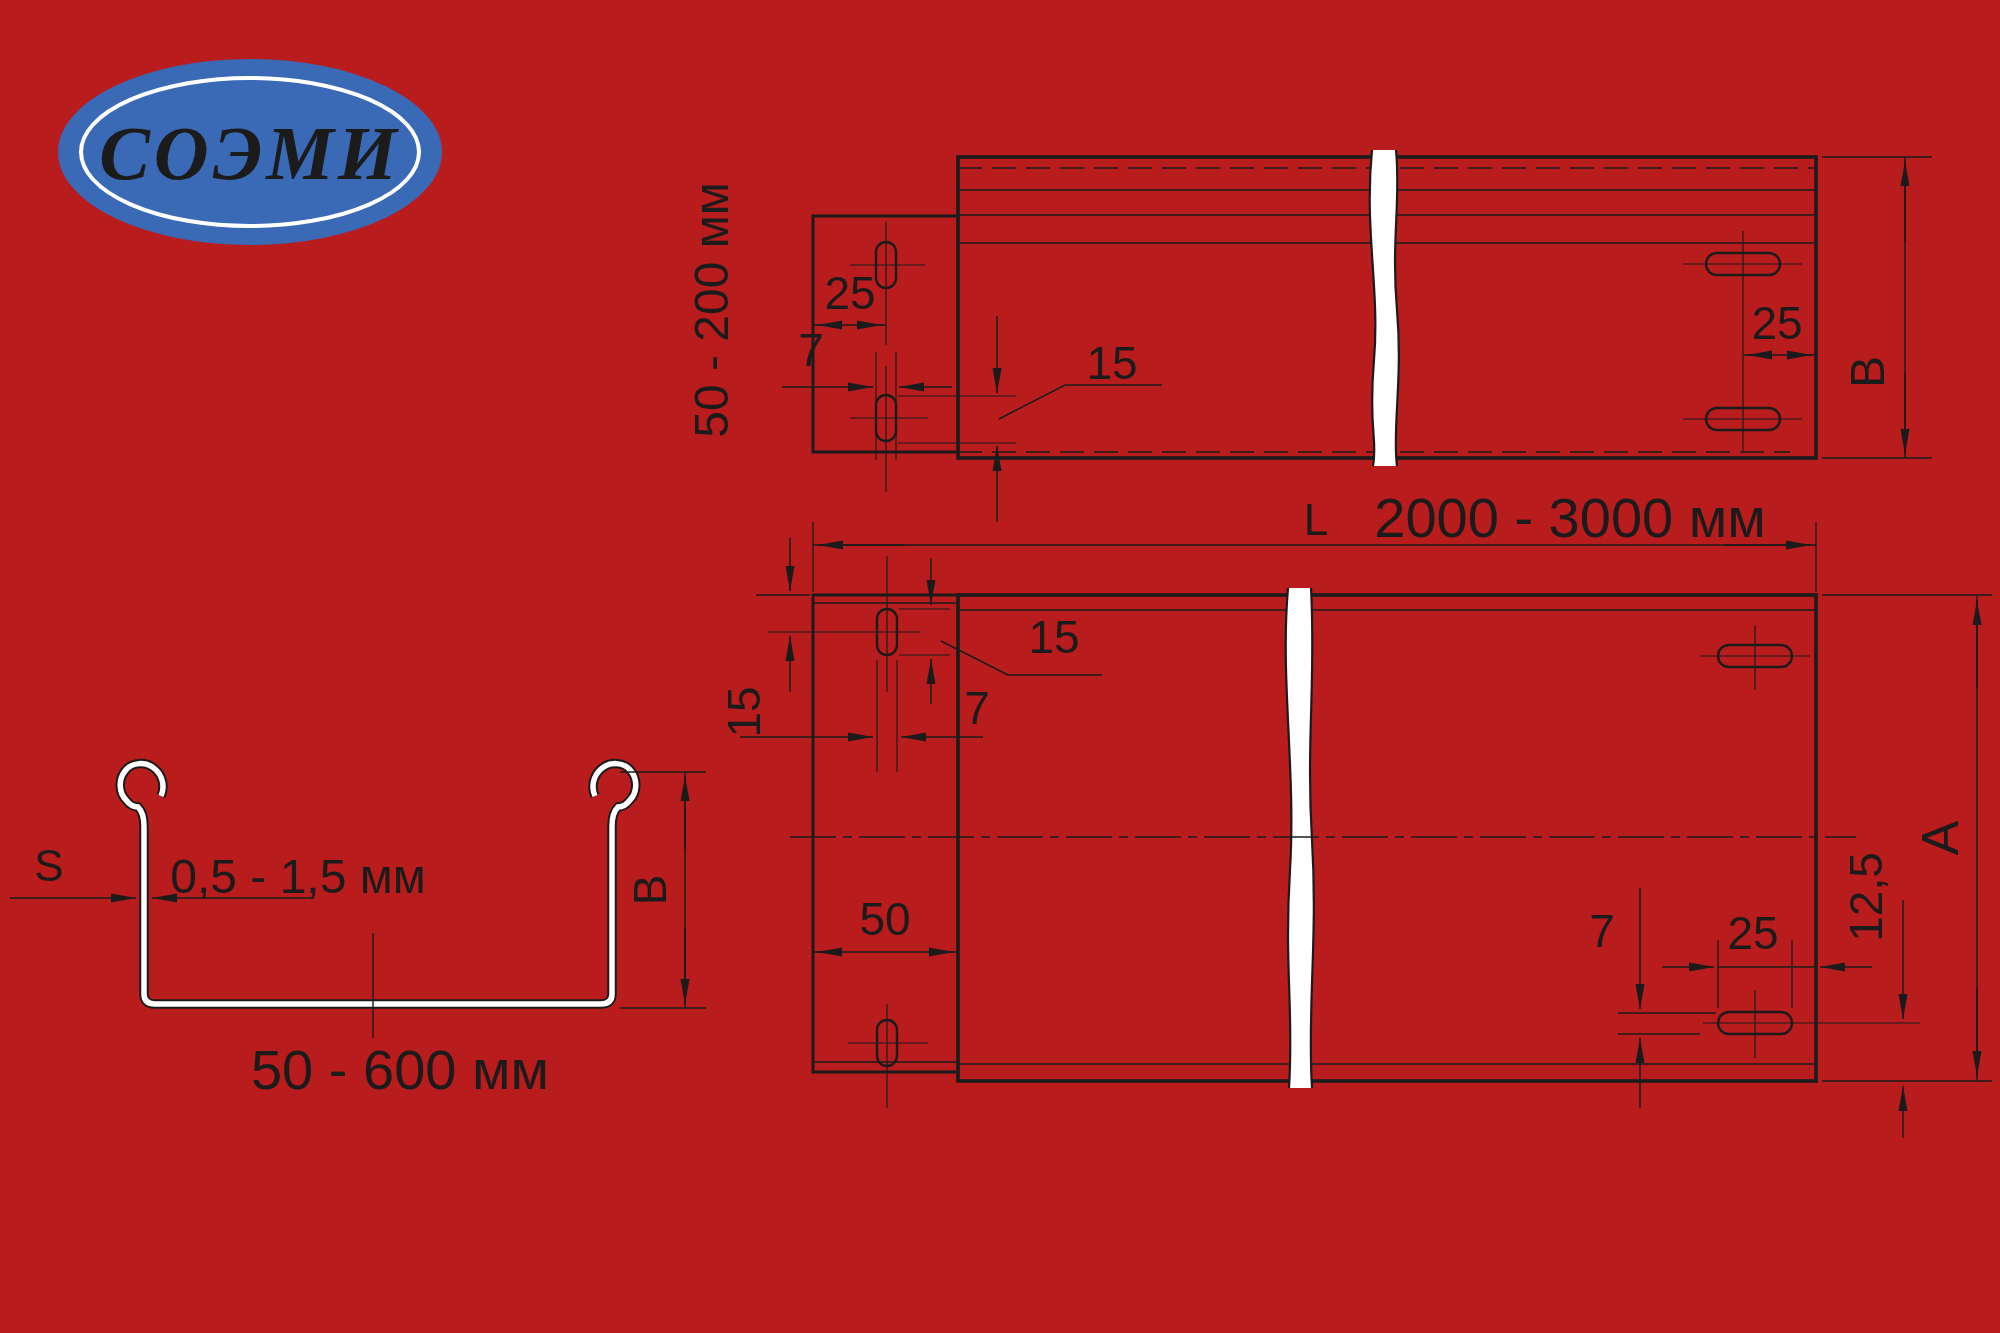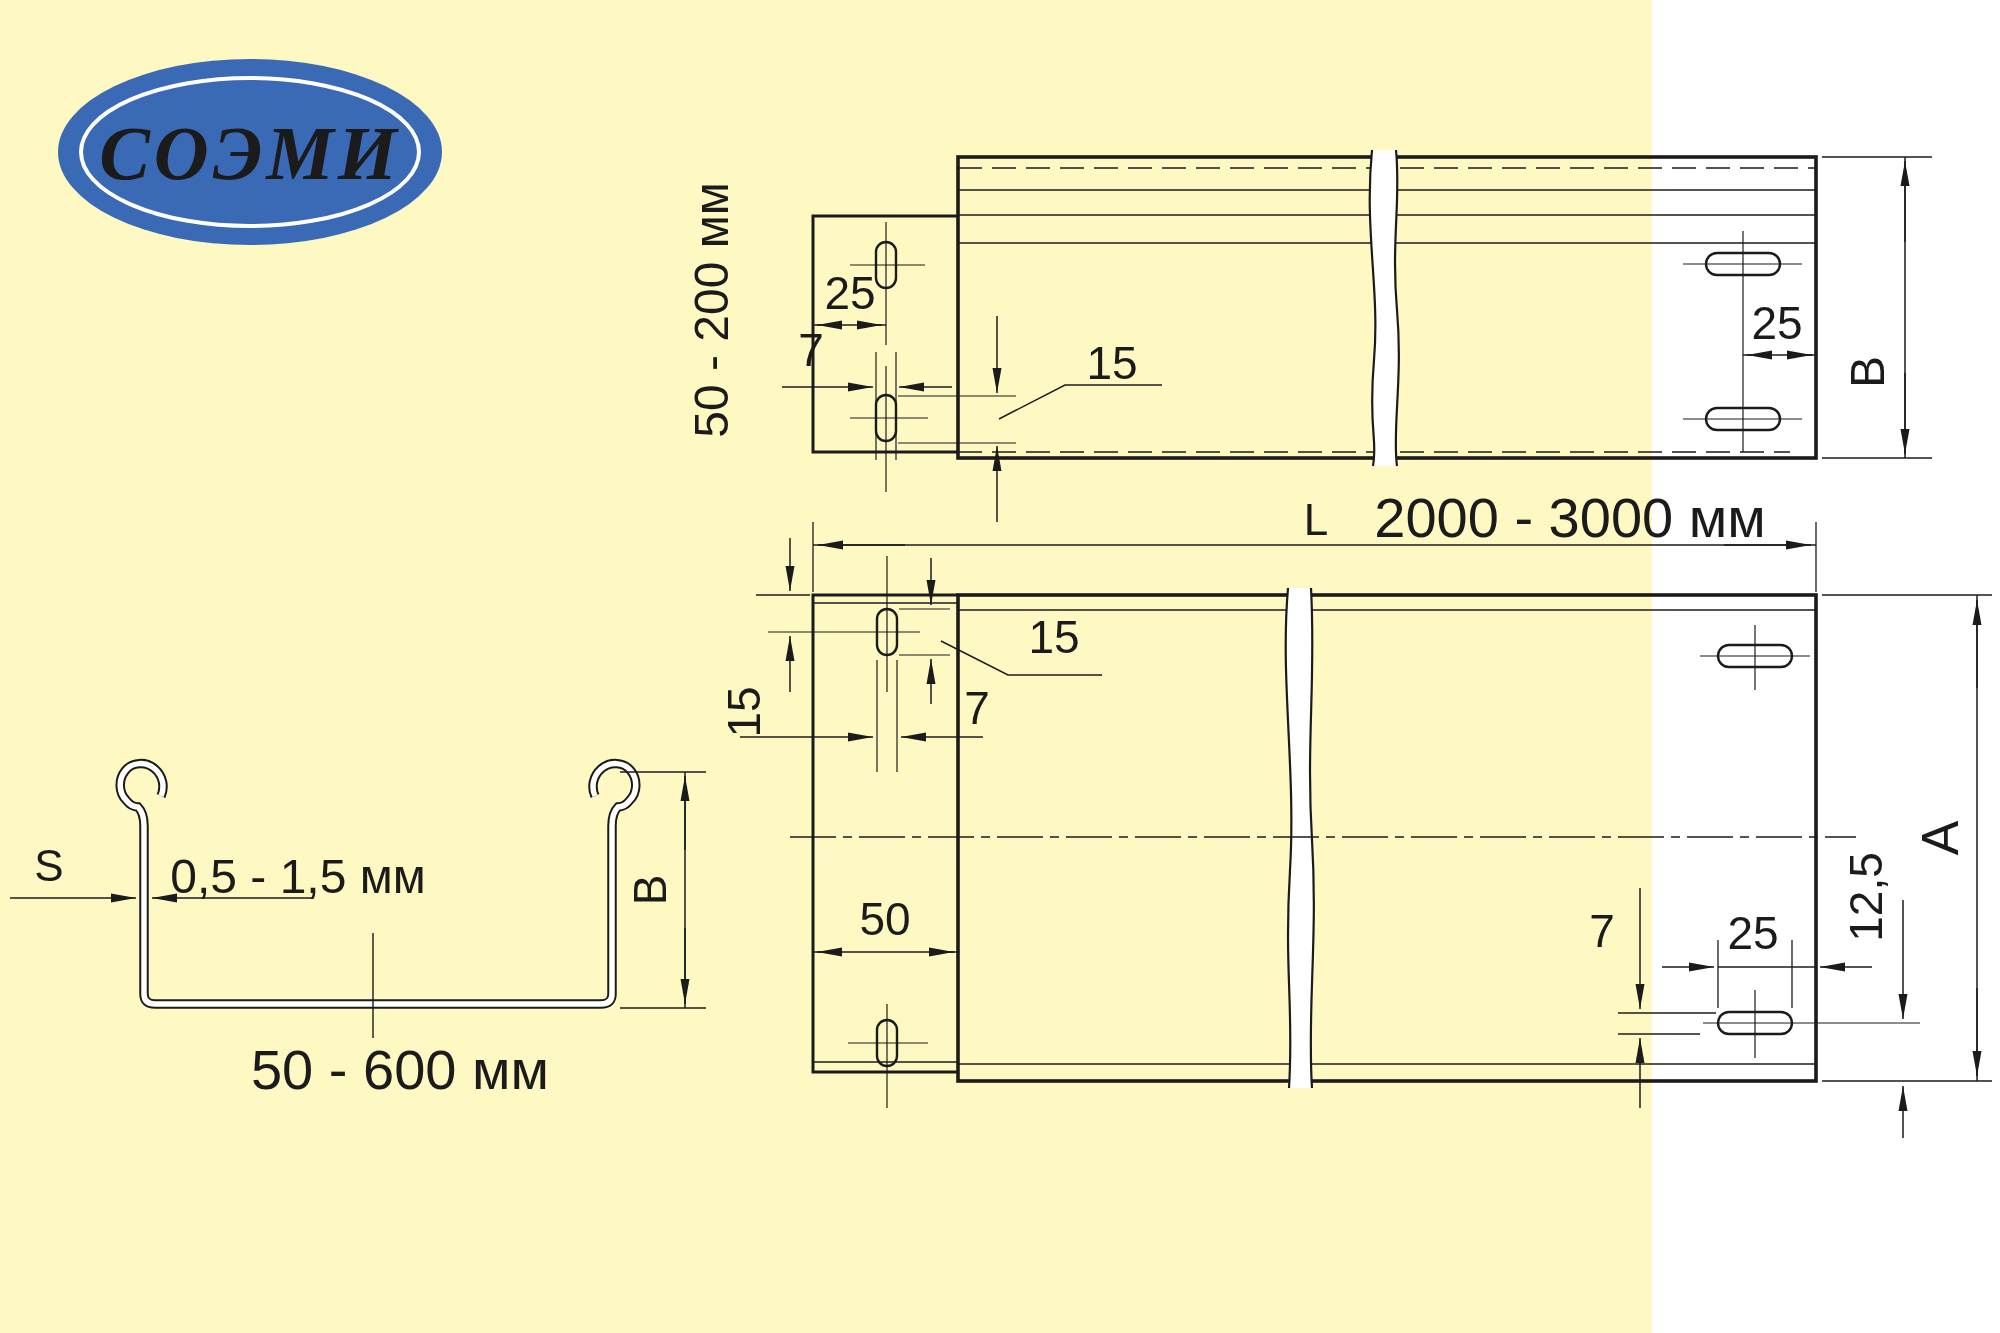--- a/index.html
+++ b/index.html
@@ -1,16 +1,16 @@
 <!DOCTYPE html>
 <html><head>
 <meta charset="utf-8">
 <style>
   html,body{margin:0;padding:0;background:#ffffff;}
-  .stage{width:1652px;height:1333px;position:relative;background:#fef9c3;
+  .stage{width:2000px;height:1333px;position:relative;background:#b91c1c;
          font-family:"Liberation Sans",sans-serif;}
   svg{display:block}
   text{fill:#1b1b1b}
   .dimtxt{font-family:"Liberation Sans",sans-serif;}
   .logo-txt{font-family:"Liberation Serif",serif;font-style:italic;font-weight:bold;}
 </style>
 </head>
 <body>
 
 <div class="stage">

